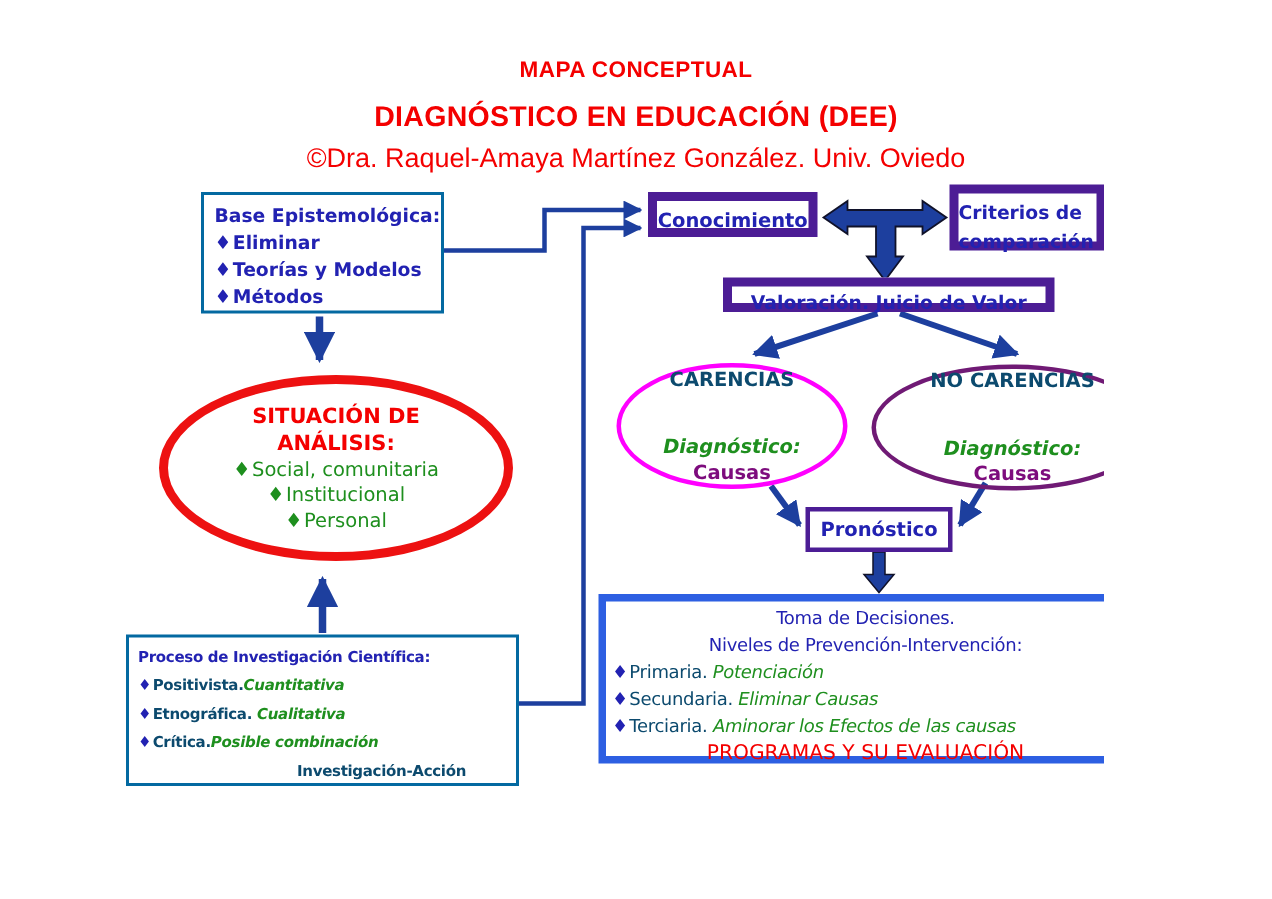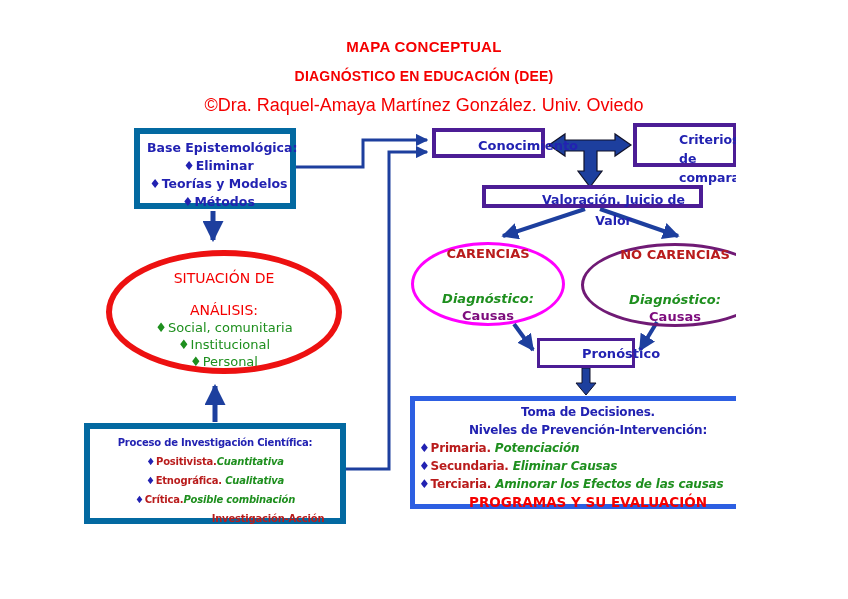--- a/index.html
+++ b/index.html
@@ -4,29 +4,29 @@
 <style>
   html,body{margin:0;padding:0;background:#ffffff;}
   #canvas{position:relative;width:736px;height:599px;background:#ffffff;overflow:hidden;
           font-family:"DejaVu Sans",sans-serif;}
   svg{position:absolute;left:0;top:0;z-index:0;}
 
   
   .hline{position:absolute;left:0;width:848px;text-align:center;color:#f40000;
          font-family:"Liberation Sans",sans-serif;}
   .h1{top:38px;font-size:15px;font-weight:bold;letter-spacing:.3px;}
-  .h2{top:68px;font-size:14px;font-weight:bold;letter-spacing:.2px;}
+  .h2{top:68px;font-size:19px;font-weight:bold;letter-spacing:.2px;}
   .h3{top:95px;font-size:18px;font-weight:normal;text-align:center;}
 
   
   .node{position:absolute;z-index:1;background:#ffffff;box-sizing:border-box;}
-  .blue-border{border:6px solid #0369a1;text-align:center;}
-  .dark-border{border:4px solid #4c1d95;padding-left:42px;}
+  .blue-border{border:2px solid #0369a1;}
+  .dark-border{border:6px solid #4c1d95;}
   .navy{color:#2222b2;}
-  .mag{color:#b91c1c;}
+  .mag{color:#0c4a6e;}
   .grn{color:#1e8f1e;}
   .pur{color:#7d0c7d;}
   .red{color:#f40000;}
   .b{font-weight:bold;}
   .i{font-style:italic;margin-top:28px;}
   .ctr{text-align:center;}
   .line{white-space:pre;}
 
   
   #base{left:134px;top:128px;width:162px;height:81px;padding:5px 0 0 7px;
@@ -42,30 +42,30 @@
         font-size:12.5px;font-weight:bold;line-height:21px;text-align:center;}
   
   .ellipse{position:absolute;z-index:1;border-radius:50%;box-sizing:border-box;
         display:flex;flex-direction:column;justify-content:center;text-align:center;}
   #carencias{left:411px;top:242px;width:154px;height:84px;border:3px solid #ff00ff;
         font-size:13px;line-height:17px;}
   #nocarencias{left:581px;top:243px;width:188px;height:84px;border:3px solid #701a75;
         font-size:13px;line-height:17px;}
   #situacion{left:106px;top:250px;width:236px;height:124px;border:6px solid #ed1111;
         font-size:13px;line-height:17px;}
-  #situacion .ttl{font-size:14px;font-weight:normal;line-height:18px;margin-top:14px;}
+  #situacion .ttl{font-size:14px;font-weight:bold;line-height:18px;}
   
   #pronostico{left:537px;top:338px;width:98px;height:30px;border-width:3px;
         font-size:13px;font-weight:bold;line-height:25px;text-align:center;}
   
   #proceso{left:84px;top:423px;width:262px;height:101px;padding:4px 6px 0 6px;
         font-size:10px;font-weight:bold;line-height:19px;letter-spacing:-0.2px;}
   
-  #toma{left:410px;top:396px;width:352px;height:113px;border:5px solid #2d5fe2;
-        padding:2px 0 0 4px;font-size:12px;font-weight:bold;line-height:18px;
+  #toma{left:399px;top:396px;width:352px;height:113px;border:5px solid #2d5fe2;
+        padding:2px 0 0 4px;font-size:12px;font-weight:normal;line-height:18px;
         letter-spacing:-0.2px;}
   #toma .foot{font-size:13.5px;letter-spacing:0;}
   .bullet{margin-right:1px;}
 </style>
 </head>
 <body>
 
 <div id="canvas">
 
   <svg width="848" height="599" viewBox="0 0 848 599">

